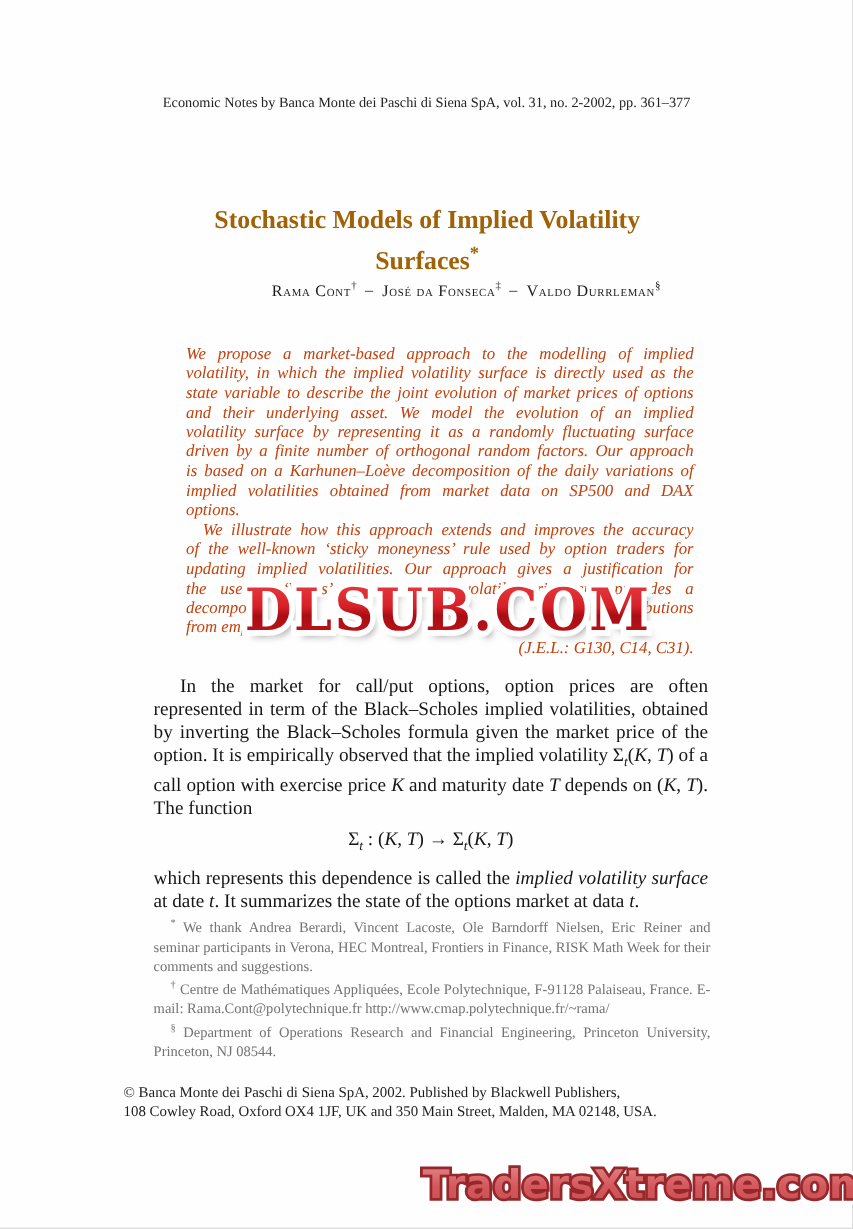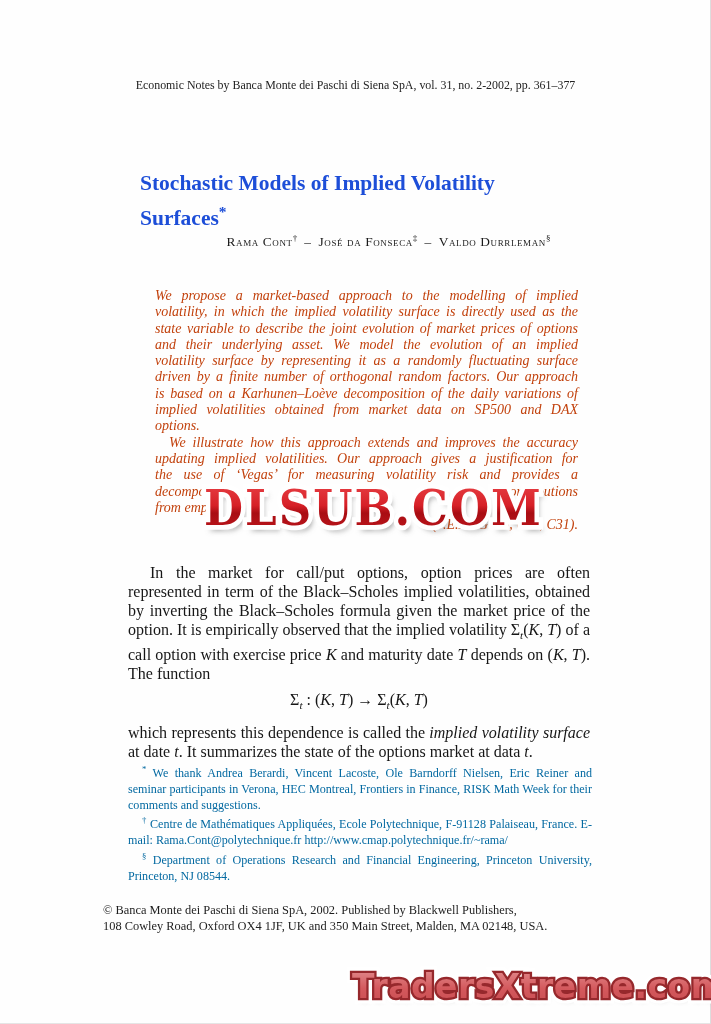--- a/index.html
+++ b/index.html
@@ -5,22 +5,22 @@
   html,body{margin:0;padding:0;background:#888;}
   .page{
     position:relative;width:711px;height:1024px;background:#fefefe;
     font-family:"Liberation Serif",serif;color:#1d1d1d;overflow:hidden;
     margin:0 auto;box-shadow:inset -1px 0 0 #ddd, inset 0 -1px 0 #e5e5e5;
   }
   
   .citation{position:absolute;top:78px;left:0;width:100%;text-align:center;
     font-size:11.9px;color:#222;}
   
-  .title-wrap{position:absolute;top:170px;left:140px;width:432px;text-align:left;
-    font-weight:bold;font-size:21.5px;line-height:27.5px;color:#1d4ed8;}
+  .title-wrap{position:absolute;top:170px;left:140px;width:432px;text-align:center;
+    font-weight:bold;font-size:21.5px;line-height:27.5px;color:#a16207;}
   .title-wrap sup{font-size:0.72em;}
   
   .authors{position:absolute;top:233px;left:0;width:100%;text-align:center;
     font-variant:small-caps;font-size:13.4px;letter-spacing:0.6px;color:#1a1a1a;margin-left:33px;}
   .authors sup{font-size:0.68em;letter-spacing:0;}
   .authors .sep{margin:0 7px;}
   
   .abstract{position:absolute;top:288px;left:155px;width:423px;
     font-style:italic;font-size:14px;line-height:16.3px;color:#c2410c;}
   .abstract p{margin:0;text-align:justify;word-spacing:1.5px;}
@@ -30,21 +30,21 @@
   .jel{text-align:right;margin-top:1px;}
   
   .bodytext{position:absolute;top:563px;left:128px;width:462px;
     font-size:16px;line-height:19px;color:#161616;}
   .bodytext p{margin:0;text-align:justify;}
   .bodytext p.indent{text-indent:22px;}
   .formula{text-align:center;margin:7px 0 8px 0;}
   sub{font-size:0.7em;}
   
   .footnotes{position:absolute;top:762px;left:128px;width:464px;
-    font-size:12.1px;line-height:15.8px;color:#0369a1;}
+    font-size:12.1px;line-height:15.8px;color:#737373;}
   .footnotes p{margin:0;text-align:justify;text-indent:14px;}
   .footnotes sup{font-size:0.72em;}
   
   .copyright{position:absolute;top:902px;left:103px;width:520px;
     font-size:12.4px;line-height:16px;color:#1d1d1d;}
   .copyright div{white-space:nowrap;}
   
   .wm{position:absolute;white-space:nowrap;}
   .wm .layer{position:absolute;left:0;top:0;white-space:nowrap;}
   .wm .base{position:relative;}
@@ -81,20 +81,21 @@
     <div><span>Surfaces</span><sup>*</sup></div>
   </div>
 
   <div class="authors">
     <span>Rama Cont</span><sup>†</sup><span class="sep">–</span><span>José da Fonseca</span><sup>‡</sup><span class="sep">–</span><span>Valdo Durrleman</span><sup>§</sup>
   </div>
 
   <div class="abstract">
     <p>We propose a market-based approach to the modelling of implied volatility, in which the implied volatility surface is directly used as the state variable to describe the joint evolution of market prices of options and their underlying asset. We model the evolution of an implied volatility surface by representing it as a randomly fluctuating surface driven by a finite number of orthogonal random factors. Our approach is based on a Karhunen–Loève decomposition of the daily variations of implied volatilities obtained from market data on SP500 and DAX options.</p>
     <div class="ab-line indent">We illustrate how this approach extends and improves the accuracy</div>
+    <div class="ab-line">of the well-known ‘sticky moneyness’ rule used by option traders for</div>
     <div class="ab-line">updating implied volatilities. Our approach gives a justification for</div>
     <div class="ab-line">the use of ‘Vegas’ for measuring volatility risk and provides a</div>
     <div class="frag-line">
       <span>decompos</span>
       <span>contributions</span>
     </div>
     <div class="frag-line">
       <span>from empi</span>
     </div>
     <div class="jel">(J.E.L.: G130, C14, C31).</div>

